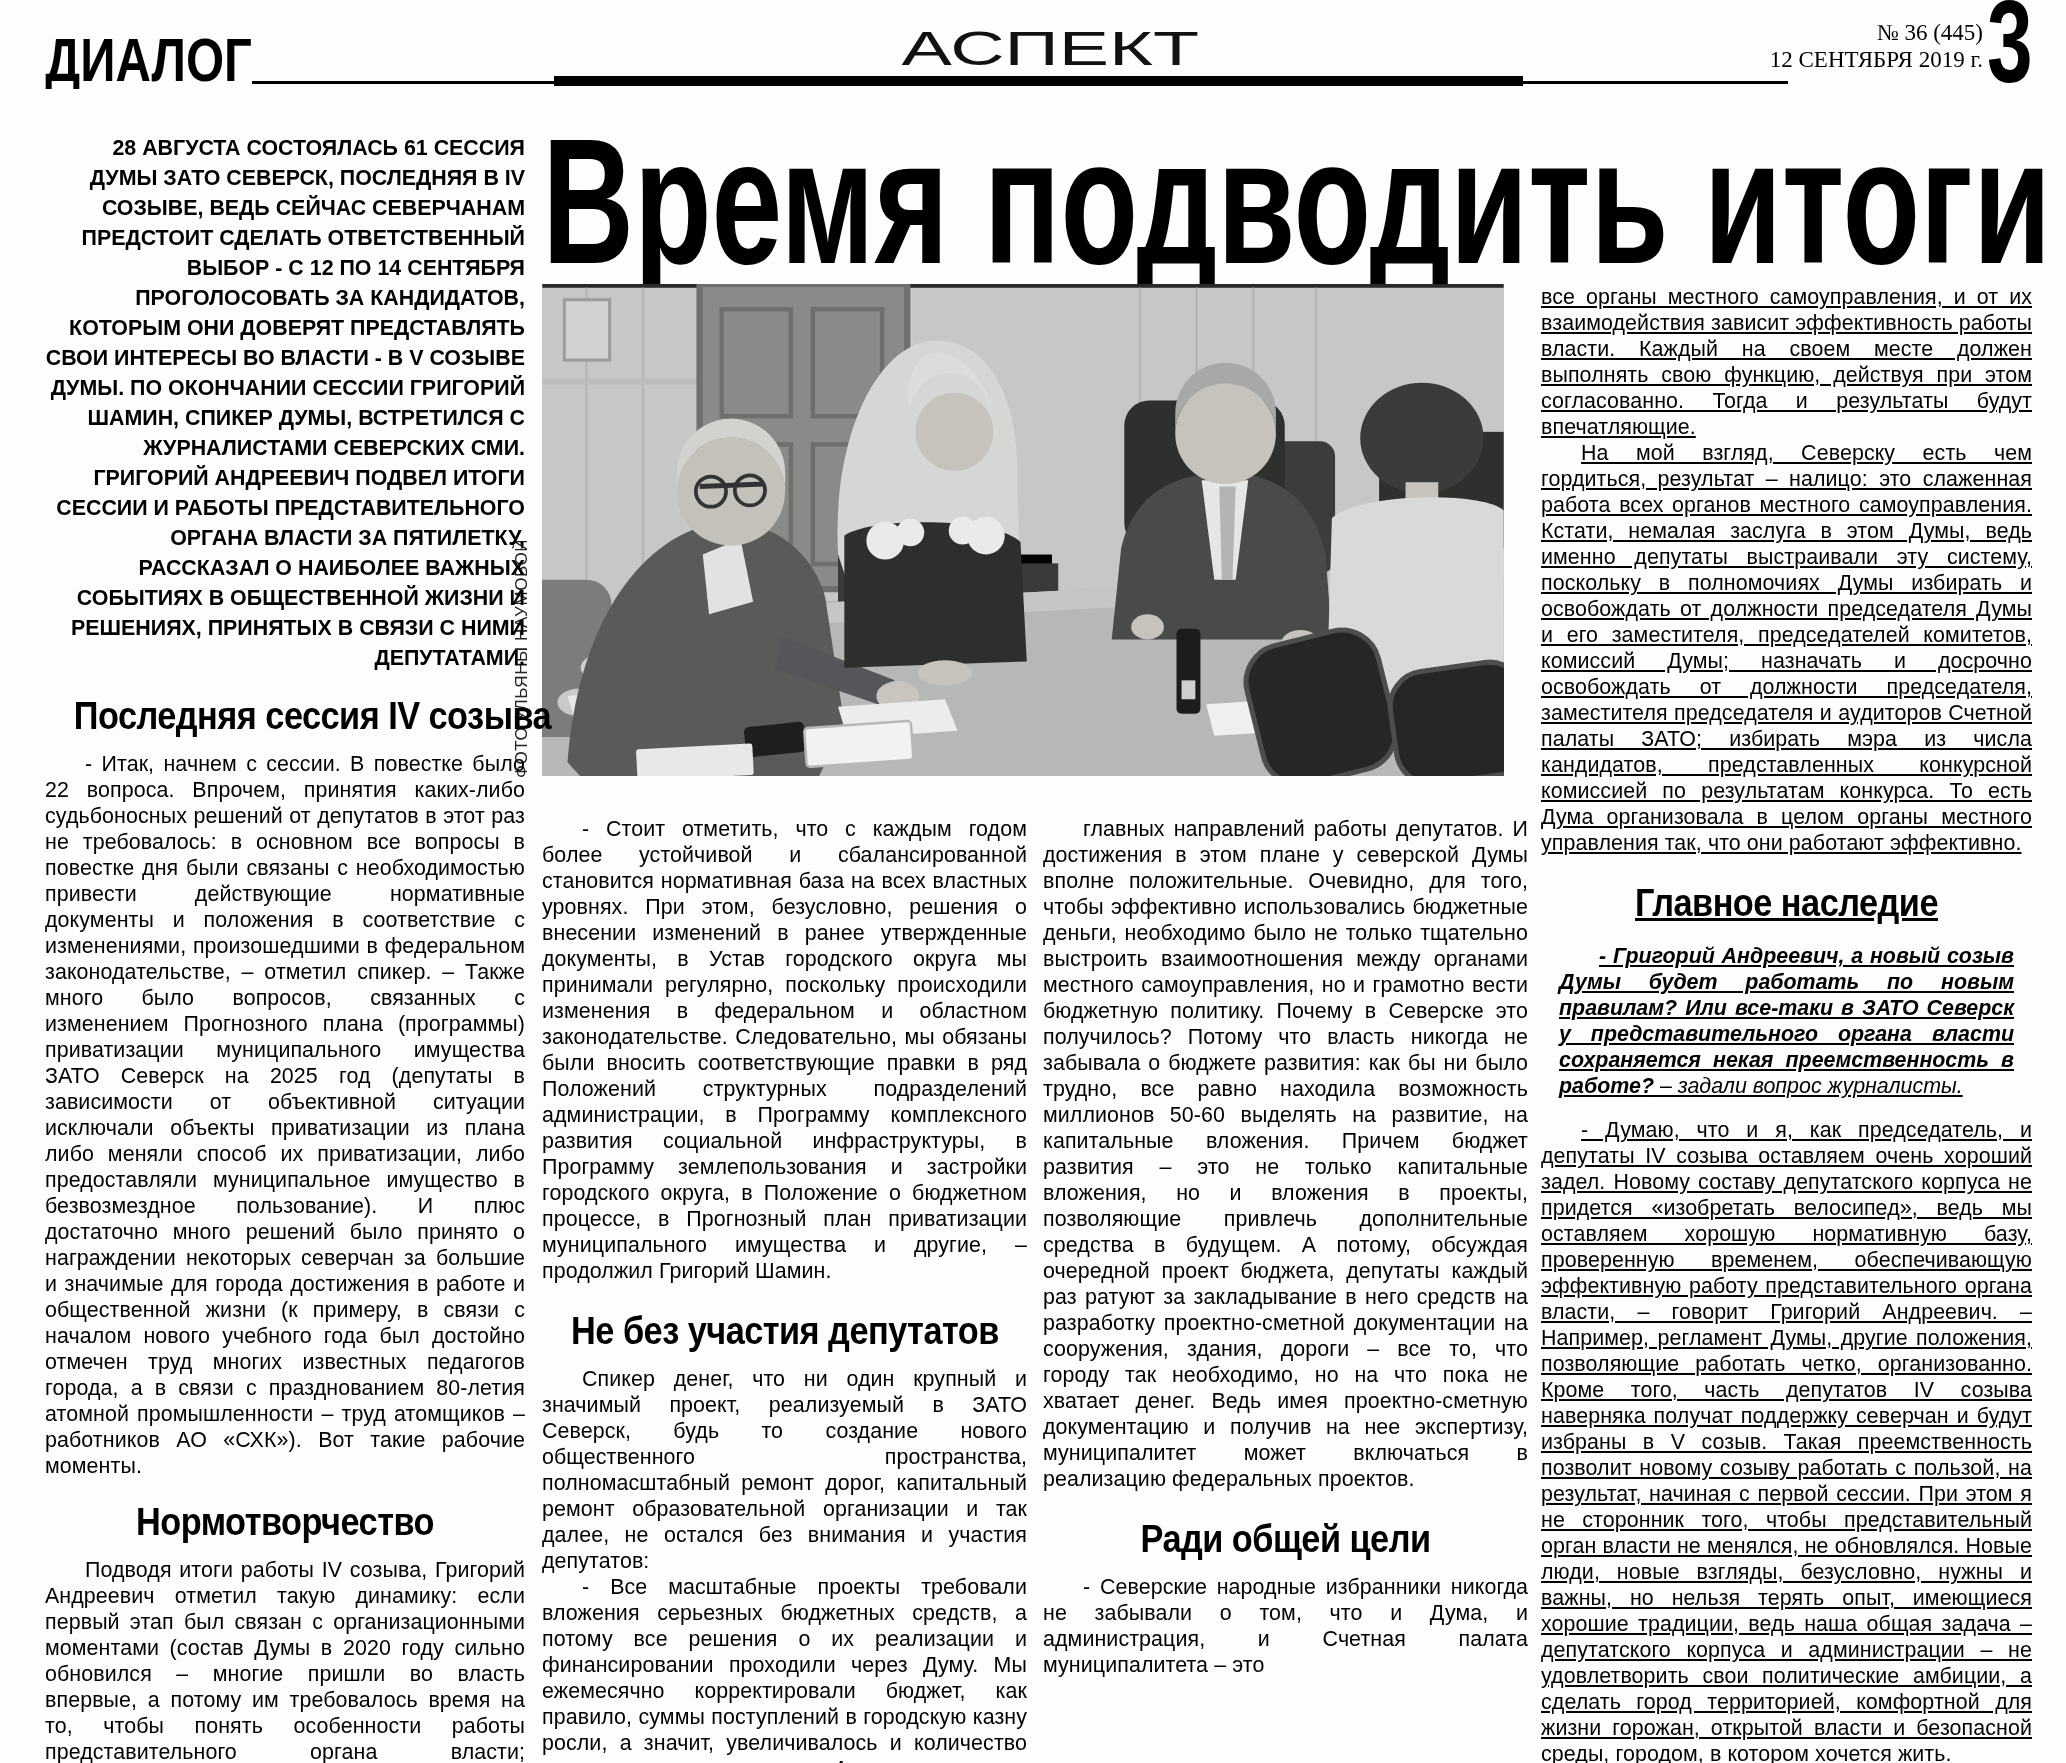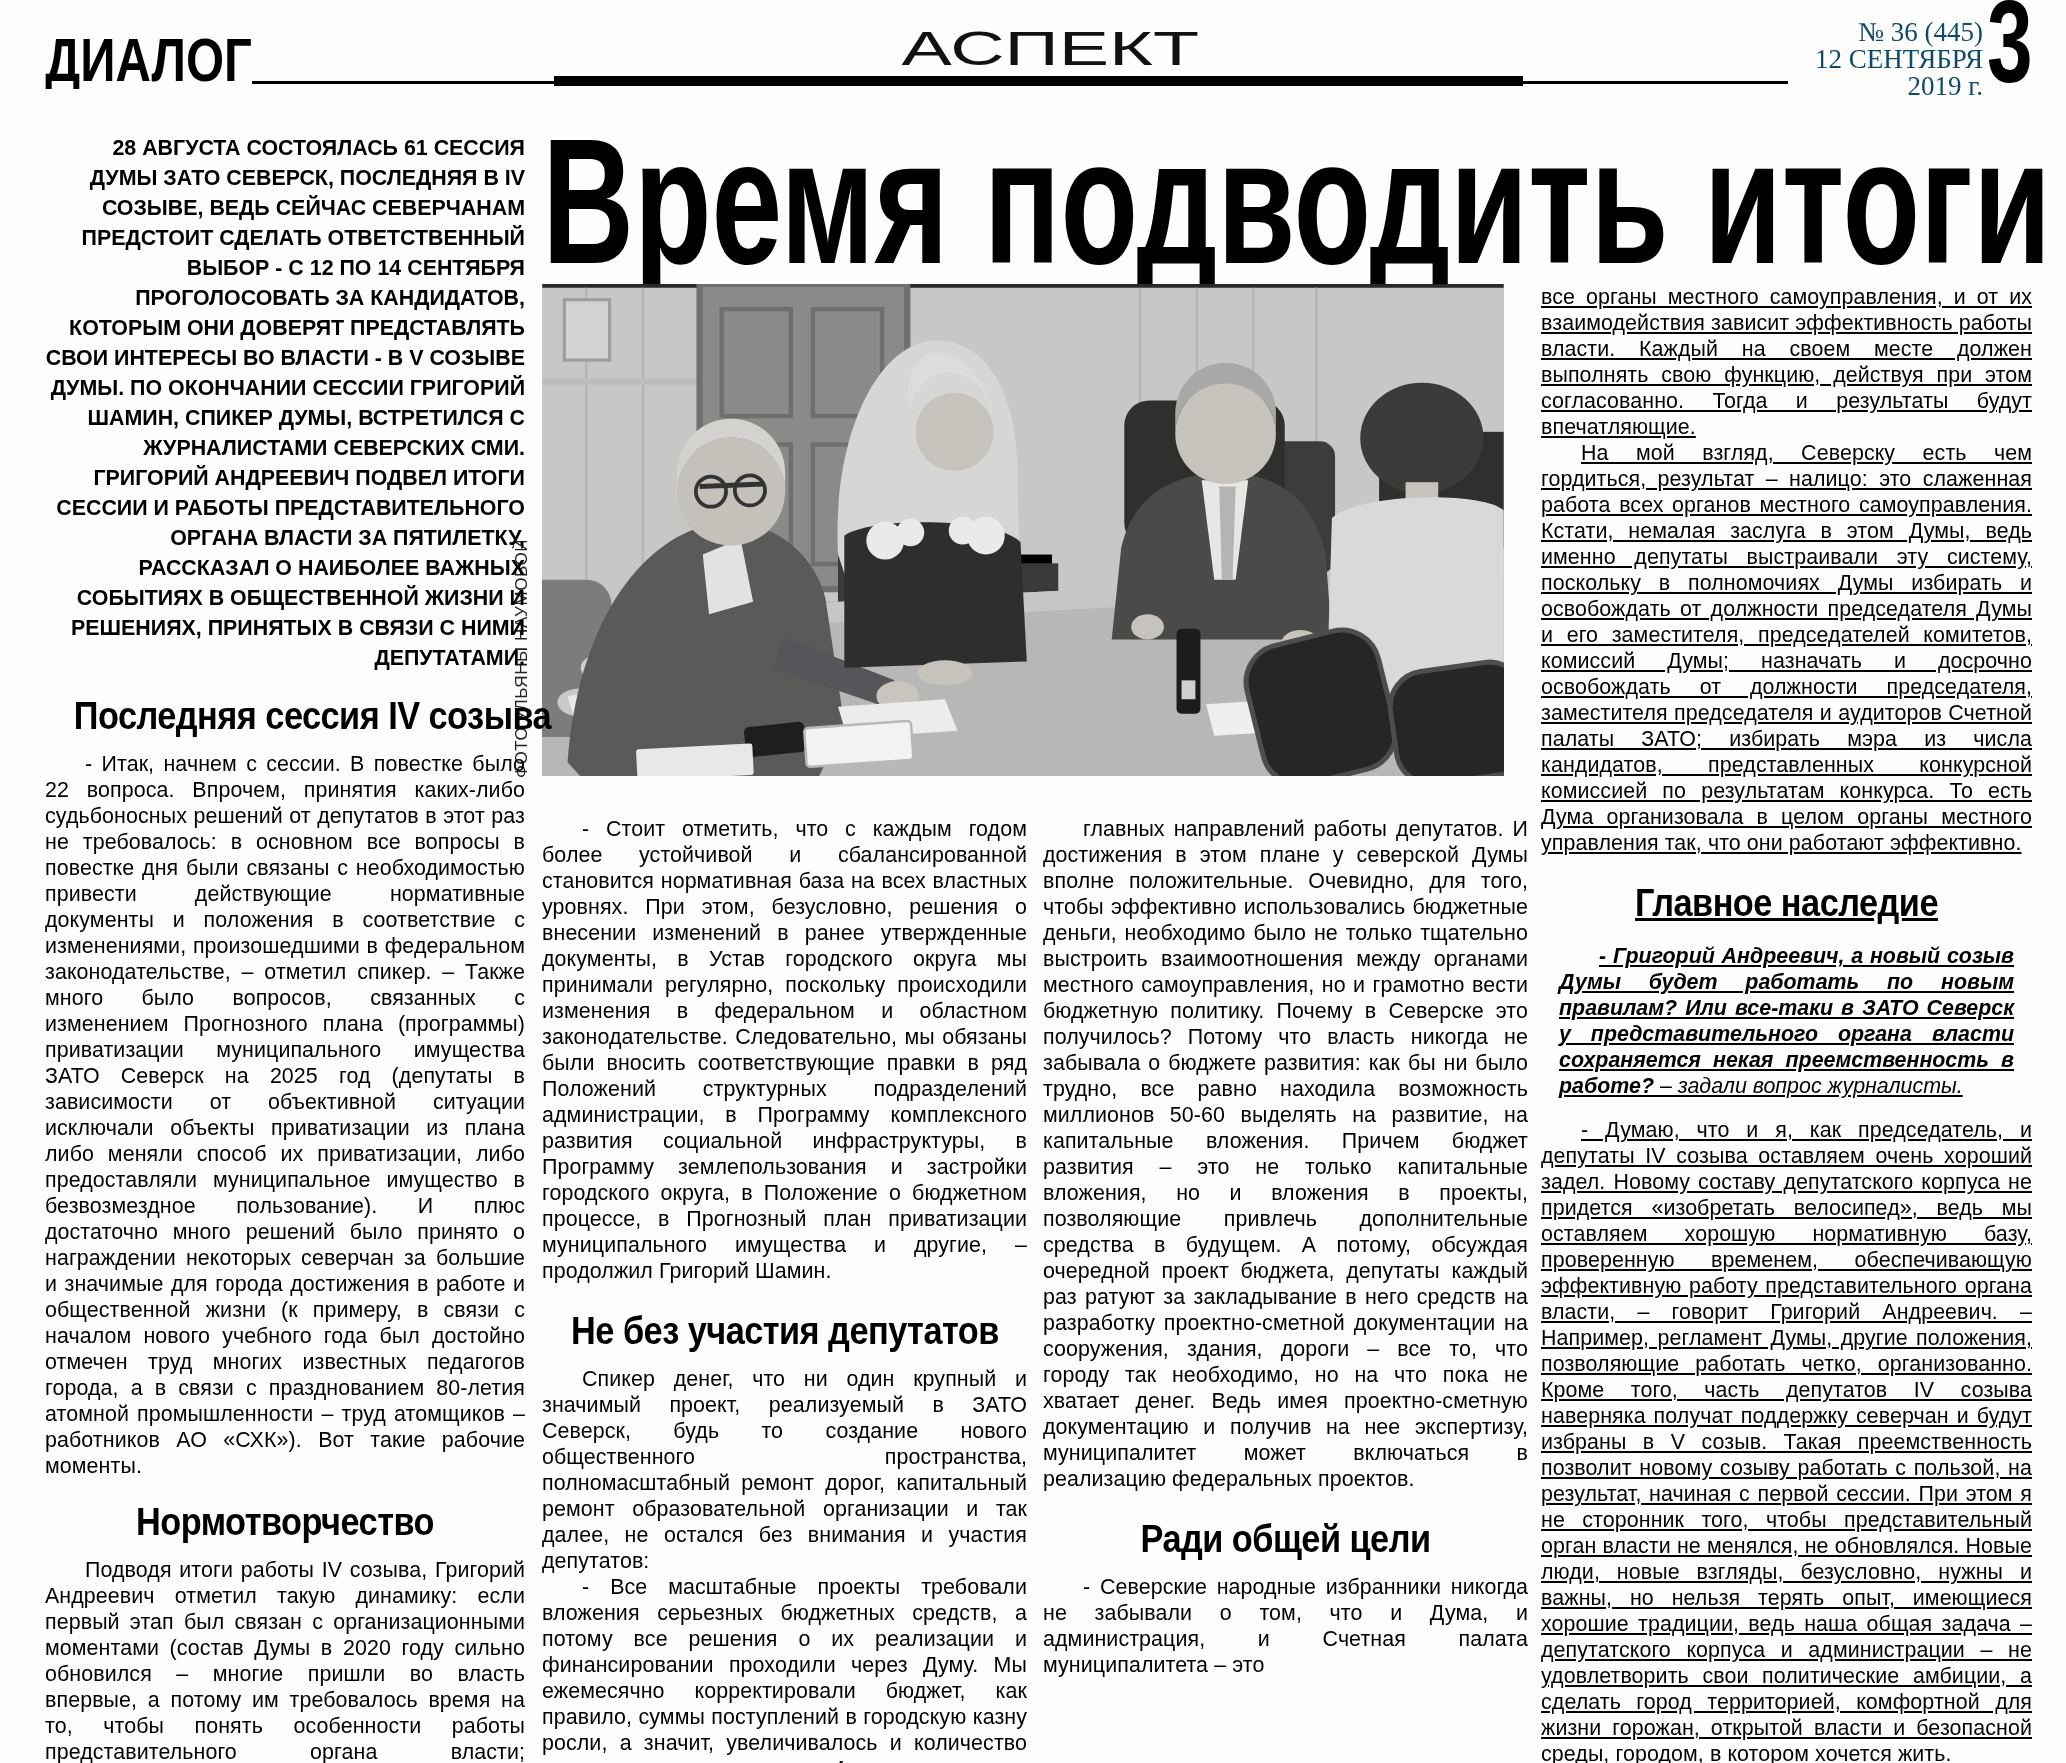--- a/index.html
+++ b/index.html
@@ -6,21 +6,21 @@
   body{
     width:2066px;height:1763px;position:relative;overflow:hidden;
     background:#fdfdfc;color:#000;
     font-family:"Liberation Sans", sans-serif;
   }
   .abs{position:absolute;}
   
   .rule-thin{position:absolute;left:252px;top:81px;width:1536px;height:2.5px;background:#000;}
   .rule-thick{position:absolute;left:554px;top:76px;width:969px;height:10px;background:#000;}
   .issue-block{position:absolute;left:1756px;top:19px;width:227px;text-align:right;
-    font-family:"Liberation Serif", serif;font-size:27px;line-height:27px;color:#0c4a6e;}
+    font-family:"Liberation Serif", serif;font-size:23px;line-height:27px;color:#000000;}
   .page-num{position:absolute;left:1987px;top:-5px;font-size:117px;font-weight:bold;
     line-height:94px;transform:scaleX(0.7);transform-origin:left top;}
   
   .col{position:absolute;}
   #col1{left:45px;top:133px;width:480px;}
   #col2{left:542px;top:816px;width:485px;}
   #col3{left:1043px;top:816px;width:485px;}
   #col4{left:1541px;top:284px;width:491px;text-decoration:underline;}
   p.body{font-size:21.4px;line-height:26px;text-align:justify;margin:0;
     text-indent:40px;letter-spacing:0.1px;}

